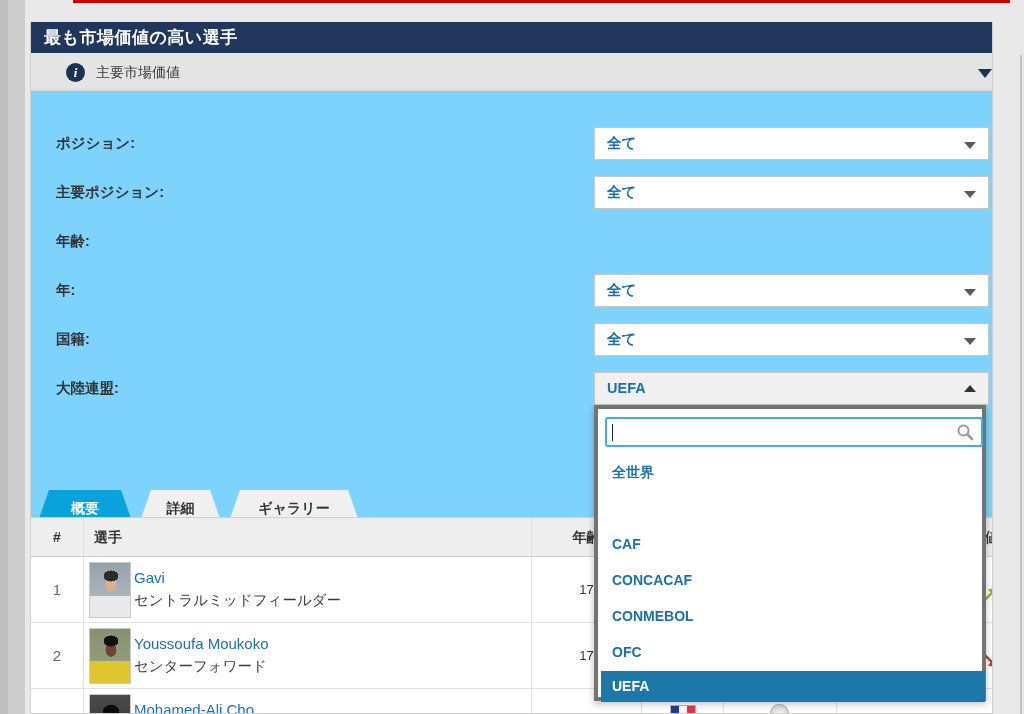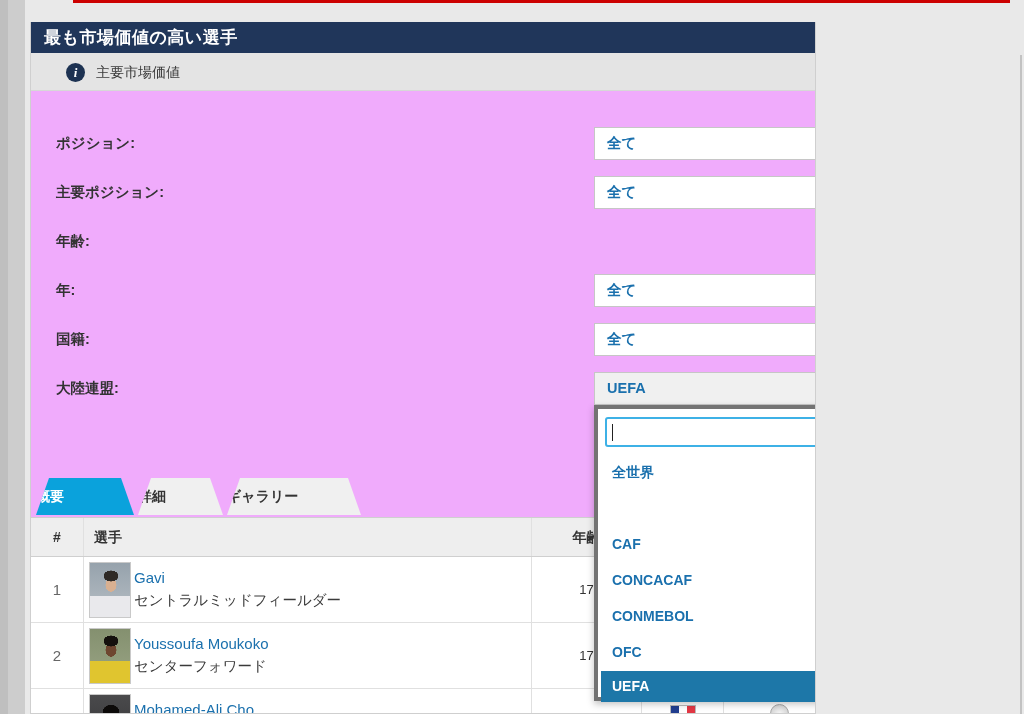--- a/index.html
+++ b/index.html
@@ -6,22 +6,22 @@
   html,body { width:1024px; height:714px; }
   body {
     font-family:"Liberation Sans","DejaVu Sans",sans-serif;
     background:#e9e9e9; position:relative; overflow:hidden;
   }
   .left-strip { position:absolute; left:0; top:0; width:25px; height:714px;
     background:linear-gradient(to right,#bfbfbf 0 8px,#cdcdcd 8px); }
   .top-red-line { position:absolute; left:73px; top:0; width:937px; height:3px; background:#cc0000; }
   .right-edge-line { position:absolute; left:1020px; top:55px; width:2px; height:659px; background:#c2c2c2; }
 
-  .panel { position:absolute; left:30px; top:22px; width:786px; height:692px;
-    background:#f0abfc; border:1px solid #cfcfcf; border-top:none; overflow:hidden; }
+  .panel { position:absolute; left:30px; top:22px; width:963px; height:692px;
+    background:#7dd3fc; border:1px solid #cfcfcf; border-top:none; overflow:hidden; }
 
   .title-bar { position:absolute; left:0; top:0; width:977px; height:31px;
     background:#20365a; color:#fff; font-size:17px; font-weight:bold;
     line-height:31px; padding-left:13px; letter-spacing:.5px; }
 
   .info-bar { position:absolute; left:0; top:31px; width:977px; height:38px;
     background:#e4e4e4; border-bottom:1px solid #d7d7d7; }
   .info-icon { position:absolute; left:35px; top:10px; width:19px; height:19px;
     border-radius:50%; background:#1d3252; color:#fff; text-align:center;
     font:italic bold 13px/19px "Liberation Serif","DejaVu Serif",serif; }
@@ -47,21 +47,21 @@
     border:2px solid #3db1e6; border-radius:3px; background:#fff; }
   .search-box input { position:absolute; left:6px; top:2px; width:330px; height:22px;
     border:none; outline:none; font-size:14px; background:transparent; }
   .caret { position:absolute; left:5px; top:5px; width:1px; height:17px; background:#222; }
   .search-icon { position:absolute; right:7px; top:4px; }
   .dd-option { position:absolute; left:0; width:390px; height:36px; line-height:36px;
     padding-left:14px; font-size:14px; font-weight:bold; color:#1a70ad; cursor:pointer; }
   .dd-option.selected { left:3px; width:384px; height:31px; line-height:31px;
     padding-left:11px; background:#1d77a8; color:#fff; }
 
-  .tab { position:absolute; top:456px; height:37px; line-height:37px; text-align:left;
+  .tab { position:absolute; top:468px; height:37px; line-height:37px; text-align:center;
     font-size:14px; font-weight:bold; color:#333; background:#f0f0f0; cursor:pointer;
     clip-path:polygon(13px 0, calc(100% - 13px) 0, 100% 100%, 0 100%); }
   .tab.active { background:#0aa2dc; color:#fff; }
 
   .thead { position:absolute; left:0; top:495px; width:977px; height:40px;
     background:#eeeeee; border-top:1px solid #cfcfcf; border-bottom:1px solid #cfcfcf; }
   .trow { position:absolute; left:0; width:977px; height:66px; background:#fff; border-bottom:1px solid #e0e0e0; }
   .cell { position:absolute; top:0; height:100%; }
   .c-rank   { left:0;     width:53px;  border-right:1px solid #e0e0e0; text-align:center; }
   .c-player { left:53px;  width:447px; }

